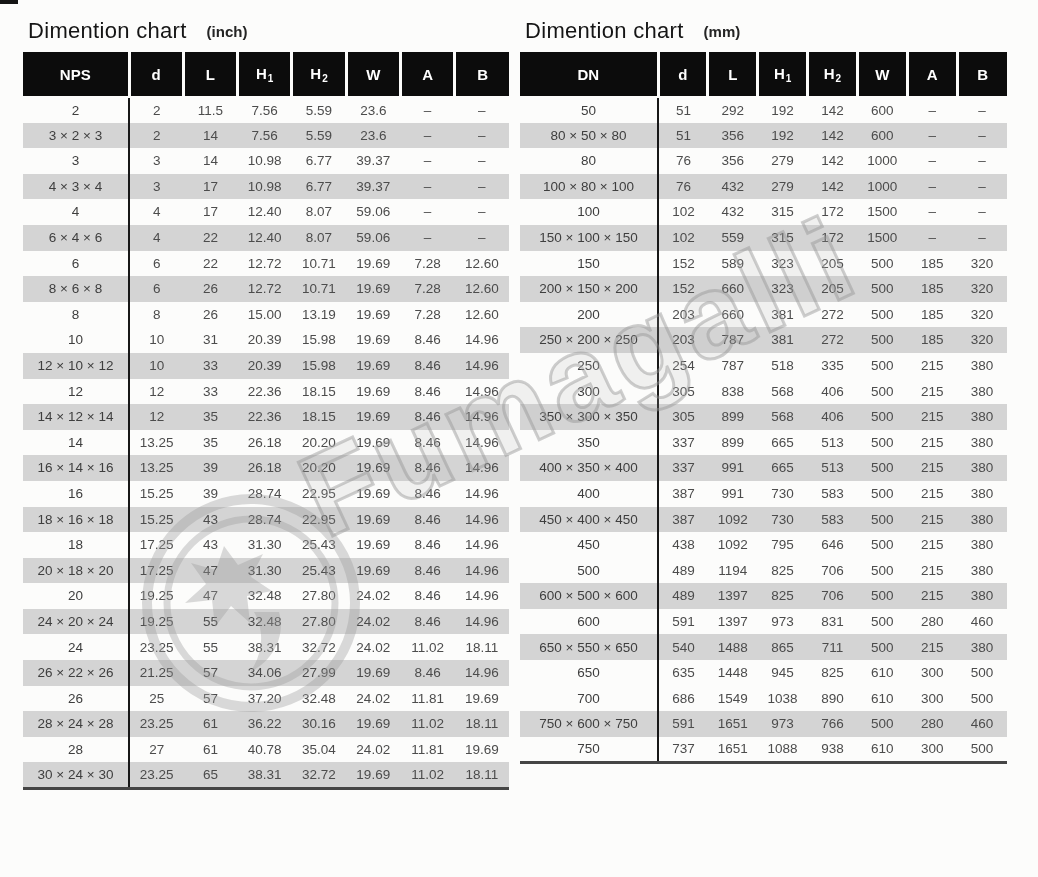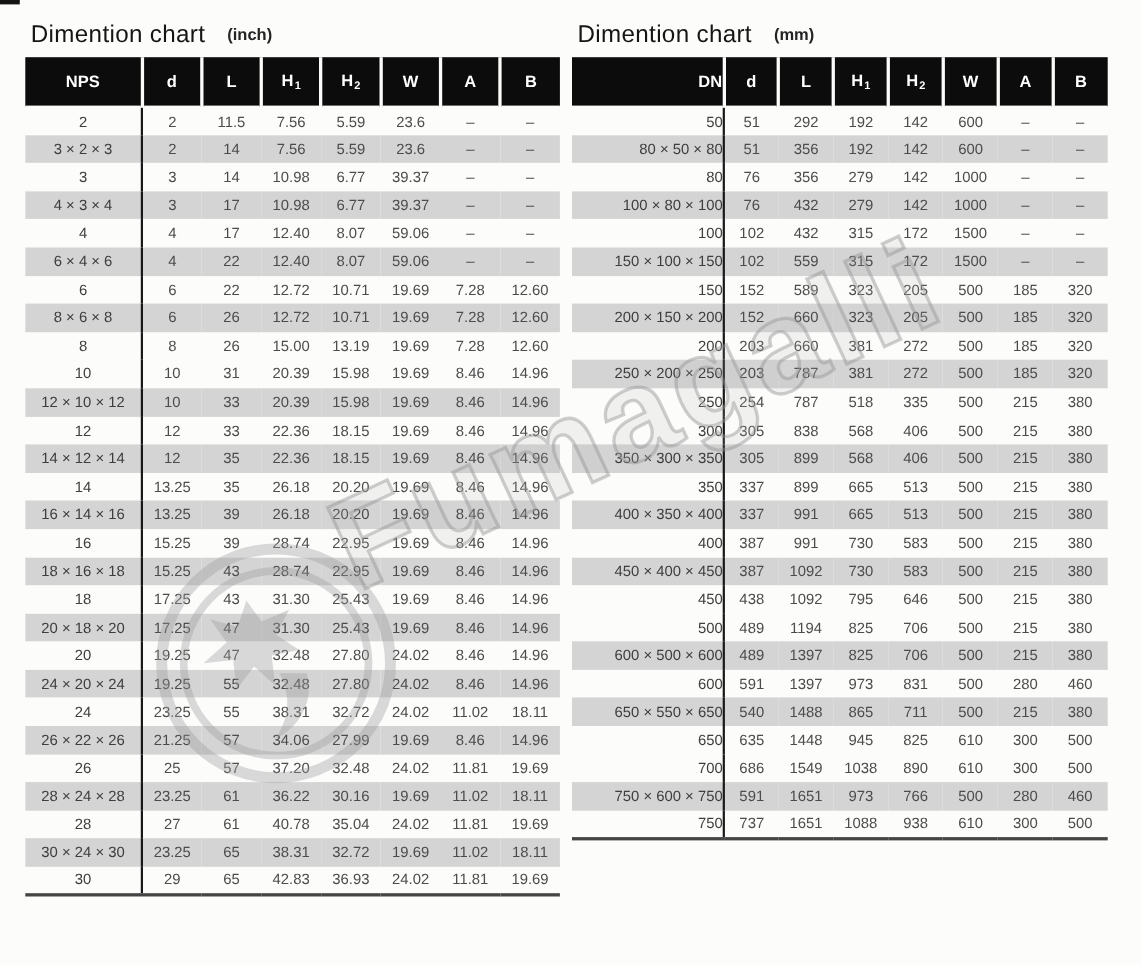--- a/index.html
+++ b/index.html
@@ -38,21 +38,21 @@
   }
   .dim-table thead th {
     background: #0c0c0c; color: #fff;
     font-size: 15px; font-weight: bold;
     height: 45px; padding: 0;
     border-right: 3px solid #fcfcfb;
     border-bottom: 2px solid #fcfcfb;
   }
   .dim-table thead th:last-child { border-right: 0; }
   .inch-section th:first-child, .inch-section td:first-child { width: 106px; }
-  .mm-section  th:first-child,  .mm-section  td:first-child  { width: 138px; text-align: right; }
+  .mm-section  th:first-child,  .mm-section  td:first-child  { width: 138px; }
 
   .dim-table tbody td {
     height: 25.6px; padding: 0;
     text-align: center;
     font-size: 13.5px; color: #4c4c4c;
     line-height: 1;
   }
   .dim-table tbody td:first-child {
     border-right: 2px solid #181818;
     color: #3e3e3e;
@@ -370,30 +370,20 @@
           <tr class="shaded">
             <td>30 × 24 × 30</td>
             <td>23.25</td>
             <td>65</td>
             <td>38.31</td>
             <td>32.72</td>
             <td>19.69</td>
             <td>11.02</td>
             <td>18.11</td>
           </tr>
-          <tr>
-            <td>30</td>
-            <td>29</td>
-            <td>65</td>
-            <td>42.83</td>
-            <td>36.93</td>
-            <td>24.02</td>
-            <td>11.81</td>
-            <td>19.69</td>
-          </tr>
         </tbody>
     </table>
   </section>
 
   <section class="table-section mm-section">
     <h2 class="chart-title">
       <span class="title-text">Dimention chart</span>
       <span class="unit-label">(mm)</span>
     </h2>
     <table class="dim-table">

